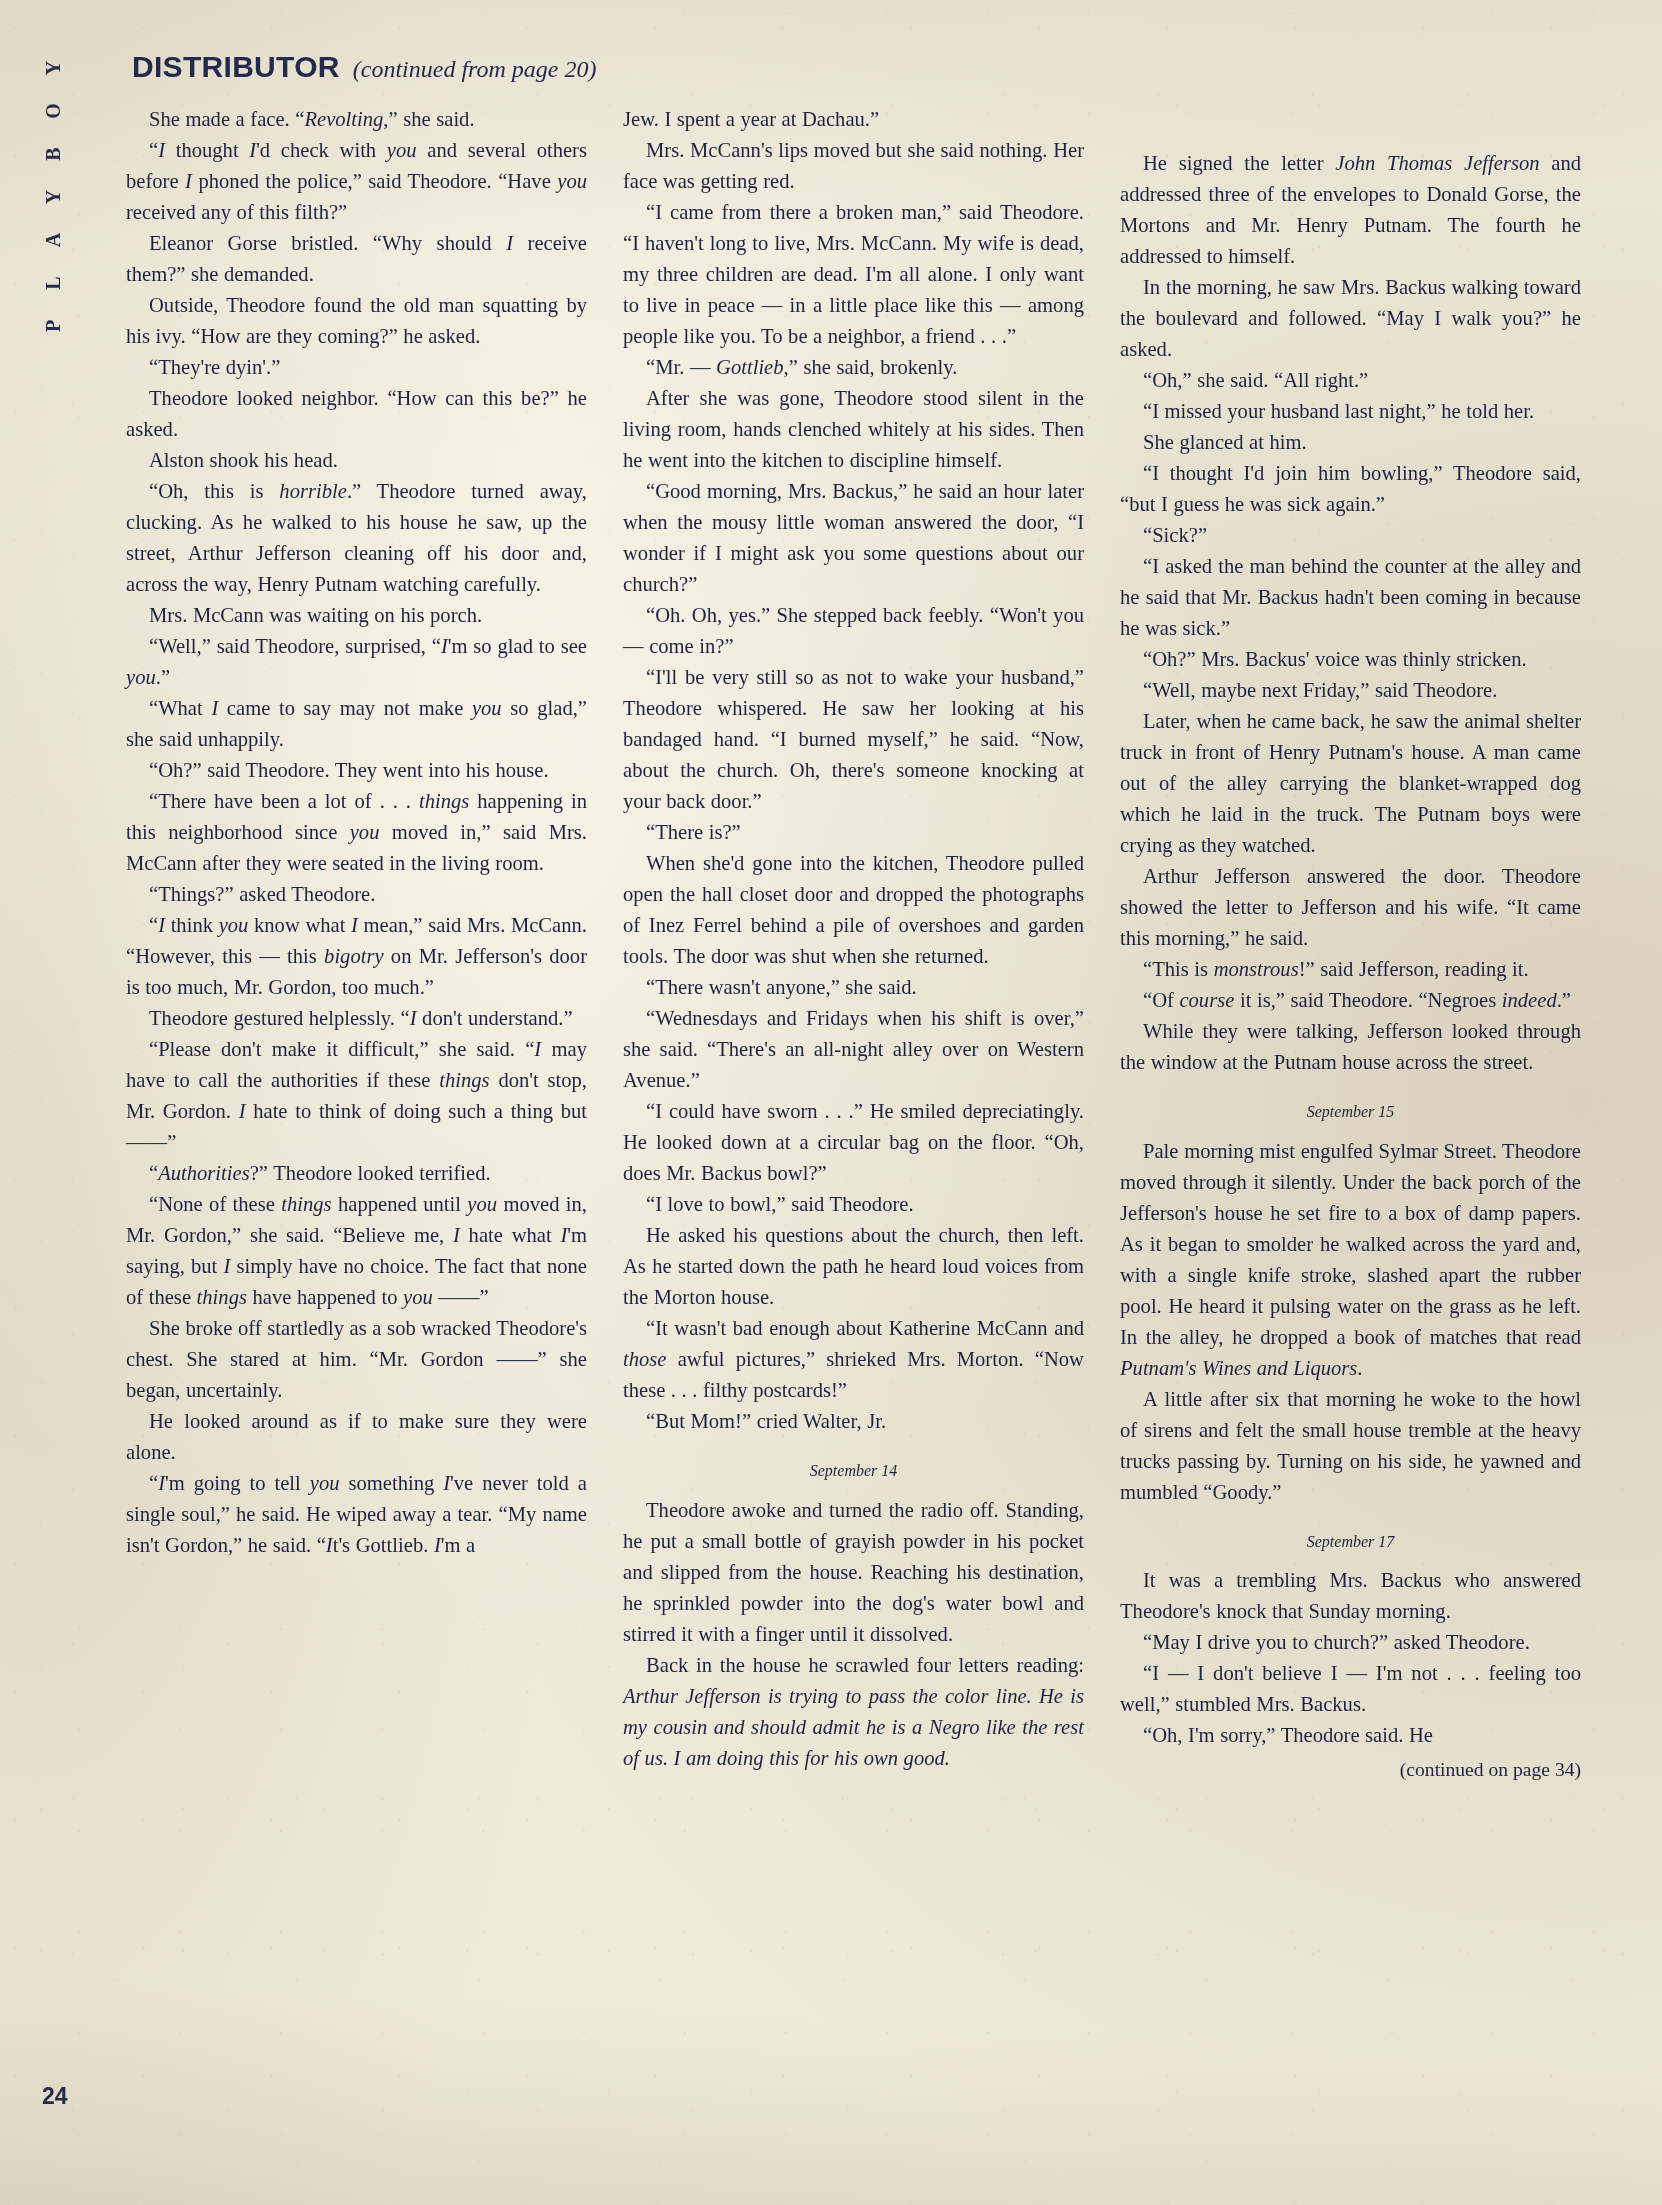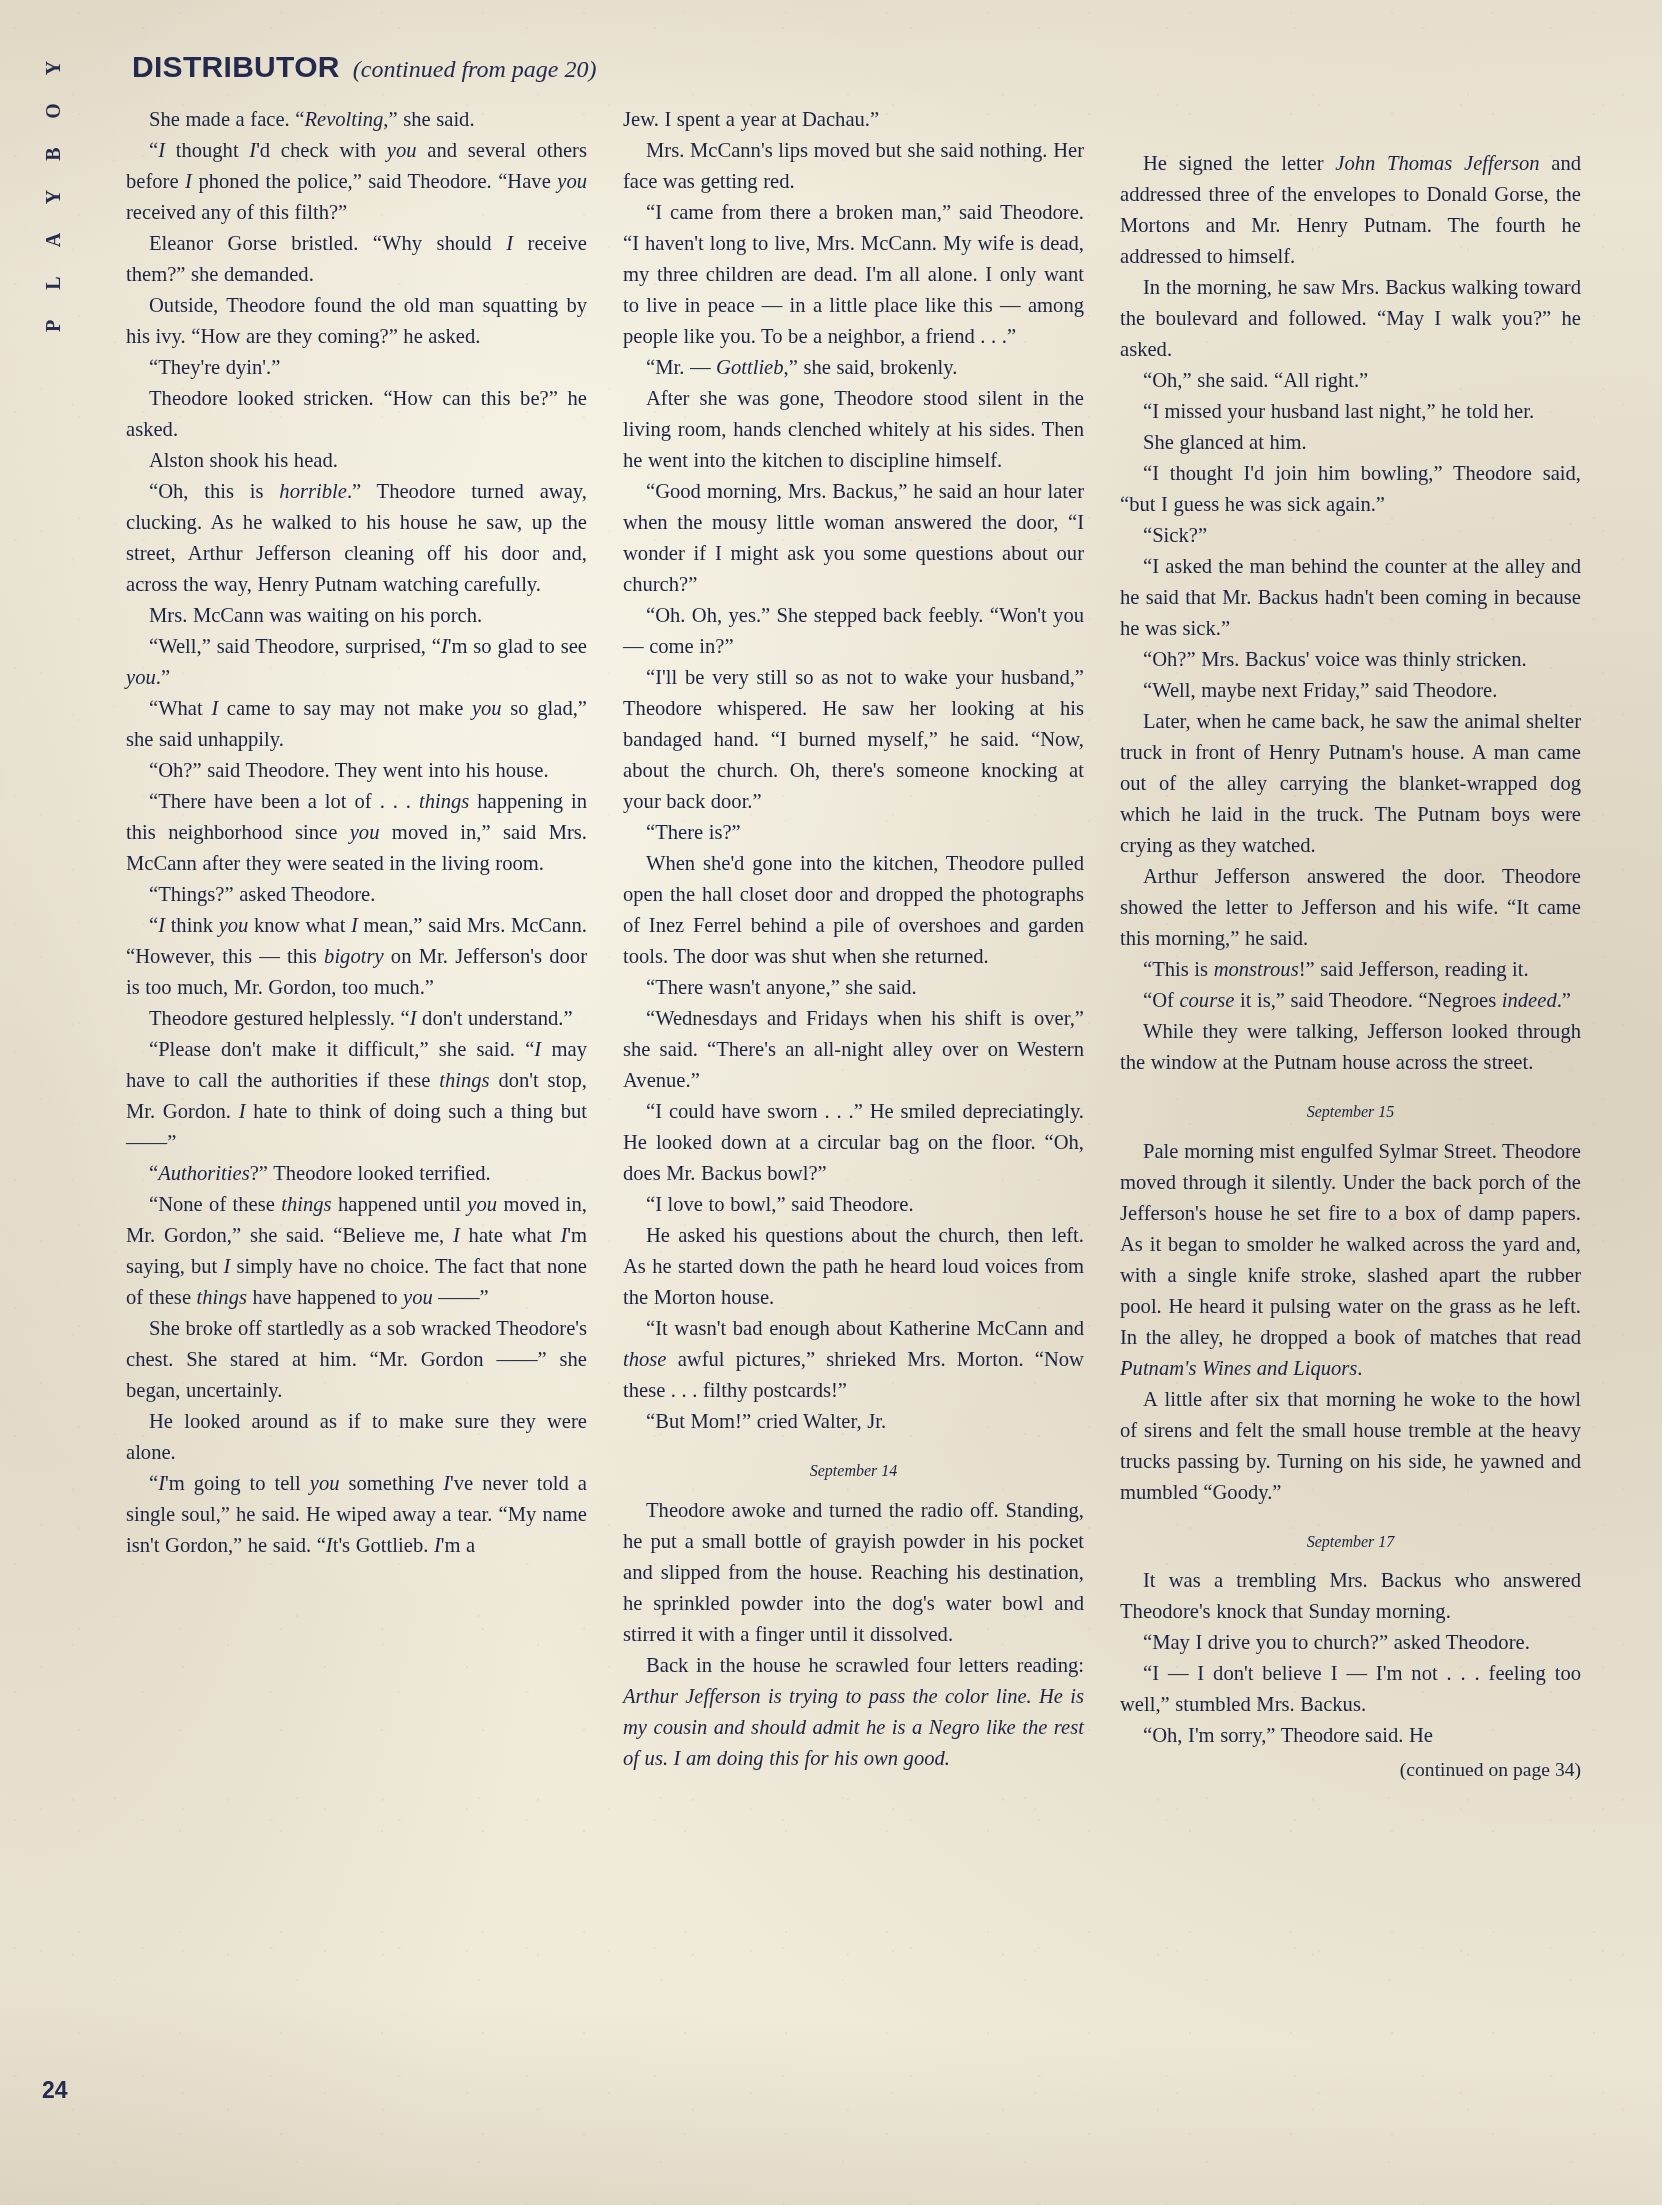--- a/index.html
+++ b/index.html
@@ -135,21 +135,21 @@
     line-height: 28px;
     text-align: right;
     text-indent: 0;
   }
   em { font-style: italic; }
 
   
   .folio {
     position: absolute;
     left: 42px;
-    bottom: 101px;
+    bottom: 95px;
     font-family: "Liberation Sans", "DejaVu Sans", sans-serif;
     font-weight: bold;
     font-size: 23px;
     color: #242a4d;
     z-index: 5;
   }
 </style>
 </head>
 <body>
 
@@ -173,21 +173,21 @@
   <div class="folio">24</div>
 
   <div class="cols">
 
     <div class="col c1">
       <p class="para">She made a face. “<em>Revolting</em>,” she said.</p>
       <p class="para">“<em>I</em> thought <em>I</em>'d check with <em>you</em> and several others before <em>I</em> phoned the police,” said Theodore. “Have <em>you</em> received any of this filth?”</p>
       <p class="para">Eleanor Gorse bristled. “Why should <em>I</em> receive them?” she demanded.</p>
       <p class="para">Outside, Theodore found the old man squatting by his ivy. “How are they coming?” he asked.</p>
       <p class="para">“They're dyin'.”</p>
-      <p class="para">Theodore looked stricken. “How can this be?” he asked.</p>
+      <p class="para">Theodore looked neighbor. “How can this be?” he asked.</p>
       <p class="para">Alston shook his head.</p>
       <p class="para">“Oh, this is <em>horrible</em>.” Theodore turned away, clucking. As he walked to his house he saw, up the street, Arthur Jefferson cleaning off his door and, across the way, Henry Putnam watching carefully.</p>
       <p class="para">Mrs. McCann was waiting on his porch.</p>
       <p class="para">“Well,” said Theodore, surprised, “<em>I</em>'m so glad to see <em>you</em>.”</p>
       <p class="para">“What <em>I</em> came to say may not make <em>you</em> so glad,” she said unhappily.</p>
       <p class="para">“Oh?” said Theodore. They went into his house.</p>
       <p class="para">“There have been a lot of . . . <em>things</em> happening in this neighborhood since <em>you</em> moved in,” said Mrs. McCann after they were seated in the living room.</p>
       <p class="para">“Things?” asked Theodore.</p>
       <p class="para">“<em>I</em> think <em>you</em> know what <em>I</em> mean,” said Mrs. McCann. “However, this — this <em>bigotry</em> on Mr. Jefferson's door is too much, Mr. Gordon, too much.”</p>
       <p class="para">Theodore gestured helplessly. “<em>I</em> don't understand.”</p>

